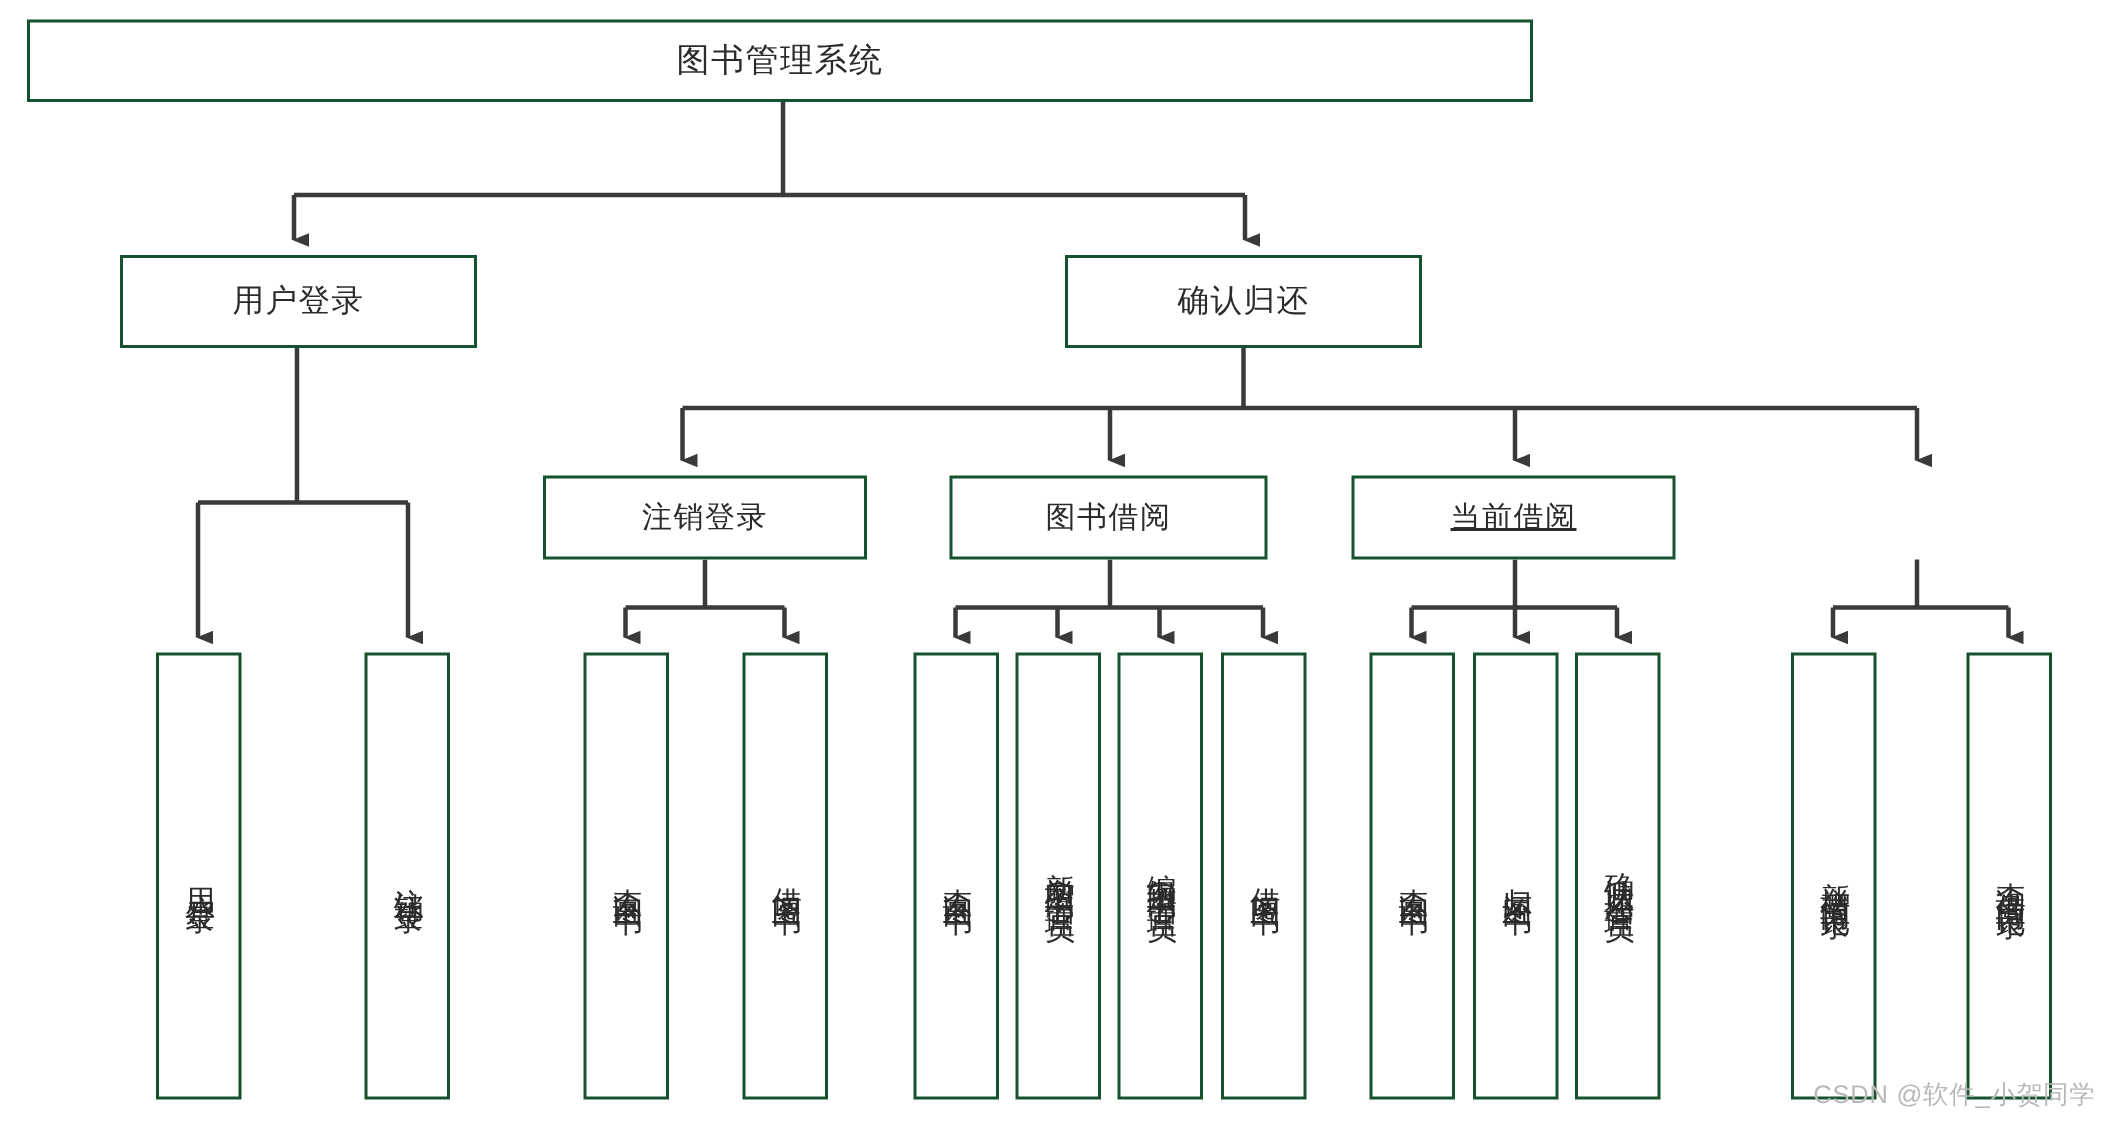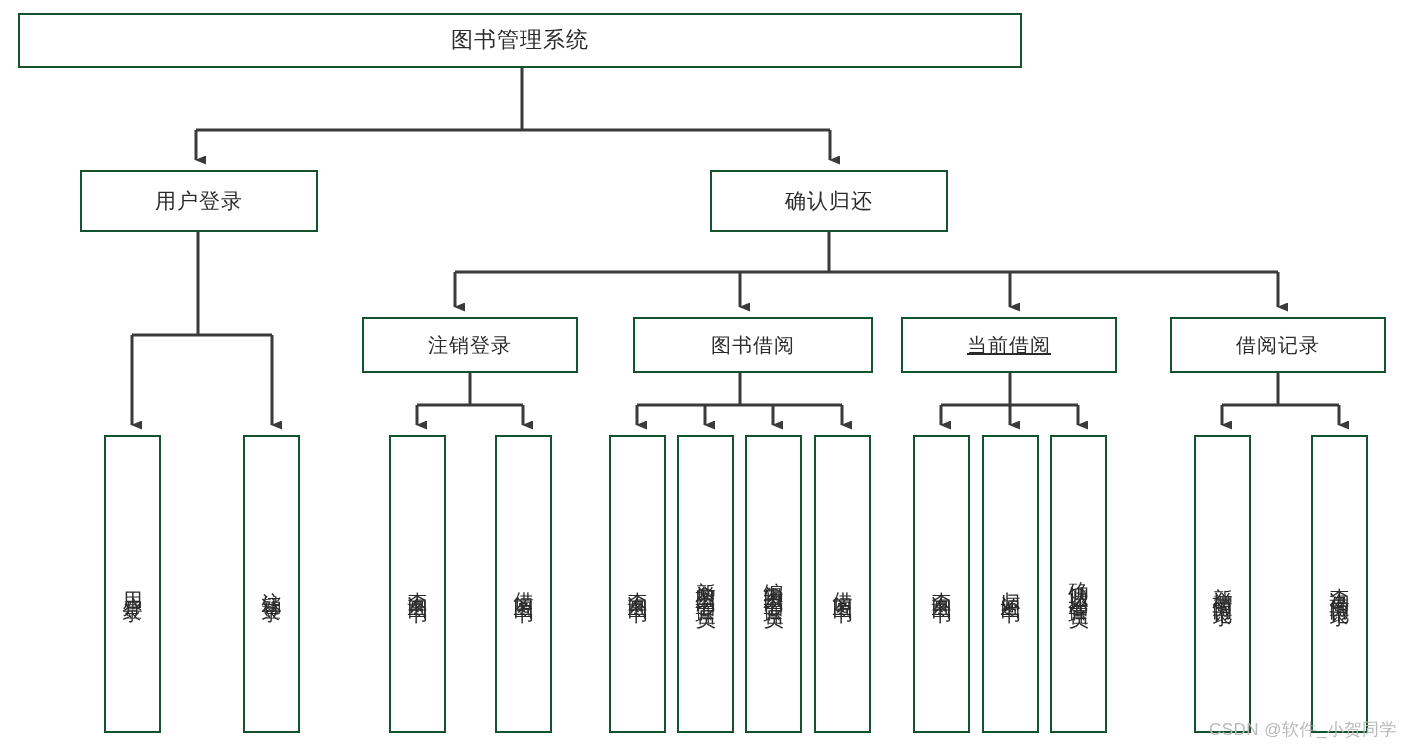--- a/index.html
+++ b/index.html
@@ -133,25 +133,24 @@
   </svg>
 
   <div class="node h root" style="left:18px; top:13px; width:1004px; height:55px;">图书管理系统</div>
 
   <div class="node h lvl2" style="left:80px; top:170px; width:238px; height:62px;">用户登录</div>
 
   <div class="node h lvl2" style="left:710px; top:170px; width:238px; height:62px;">确认归还</div>
 
   <div class="node h lvl3" style="left:362px; top:317px; width:216px; height:56px;">注销登录</div>
 
-  <div class="node h lvl3" style="left:633px; top:317px; width:240px; height:56px;">图书借阅</div>
+  <div class="node h lvl3" style="left:633px; top:317px; width:212px; height:56px;">图书借阅</div>
 
   <div class="node h lvl3" style="left:901px; top:317px; width:216px; height:56px;text-decoration:underline;">当前借阅</div>
 
-  <div class="node h lvl3" style="left:1170px; top:317px; width:216px; height:56px;">借阅记录</div>
 
   <div class="node leaf" style="left:104px; top:435px; width:57px; height:298px;">
     <span class="vtext">用户登录</span>
   </div>
   <div class="node leaf" style="left:243px; top:435px; width:57px; height:298px;">
     <span class="vtext">注销登录</span>
   </div>
 
   <div class="node leaf" style="left:389px; top:435px; width:57px; height:298px;">
     <span class="vtext">查询图书</span>

